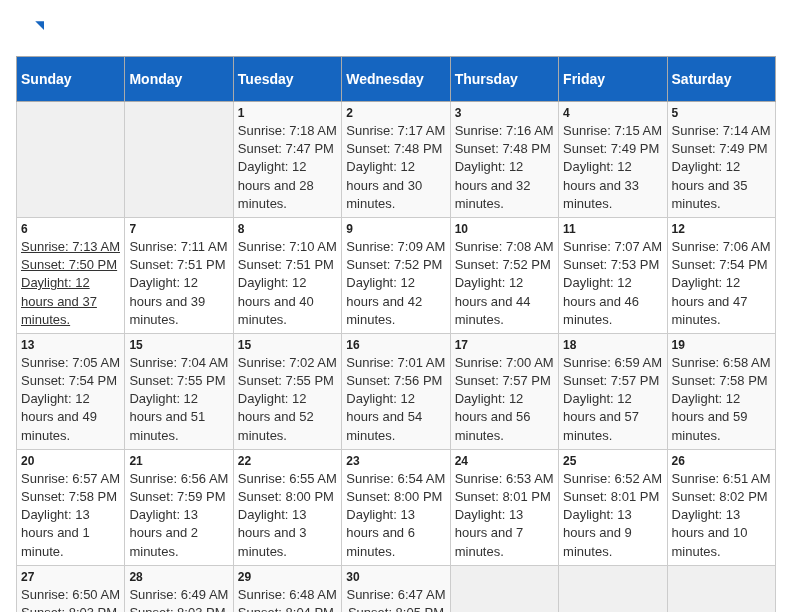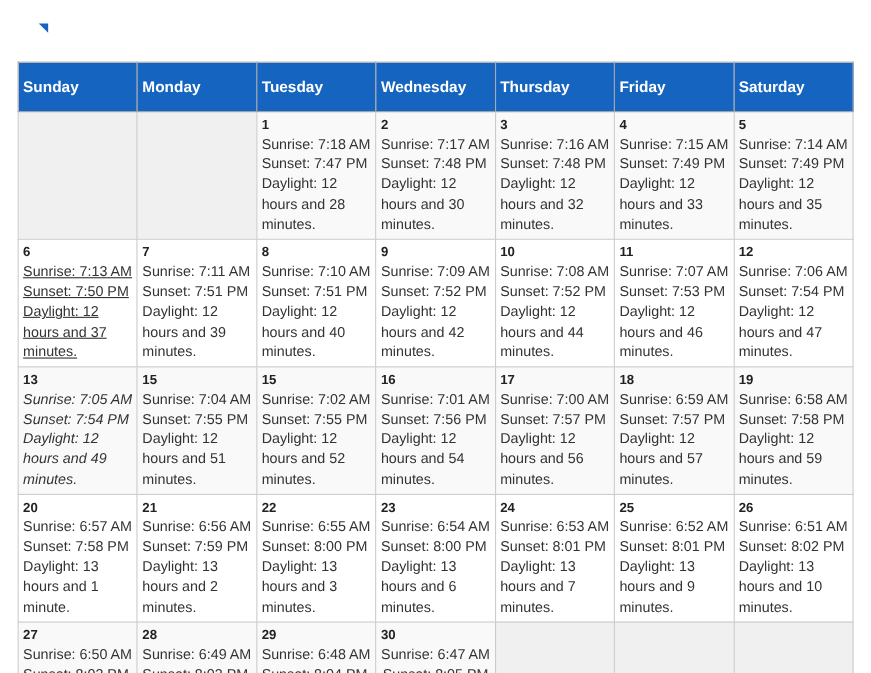--- a/index.html
+++ b/index.html
@@ -194,21 +194,21 @@
         <td>
           <span class="day-number">12</span>
           <div class="cell-text" style="white-space: pre-line;">Sunrise: 7:06 AM
 Sunset: 7:54 PM
 Daylight: 12 hours and 47 minutes.</div>
         </td>
       </tr>
       <tr>
         <td>
           <span class="day-number">13</span>
-          <div class="cell-text" style="white-space: pre-line; font-style: italic;">Sunrise: 7:05 AM
+          <div class="cell-text" style="white-space: pre-line;">Sunrise: 7:05 AM
 Sunset: 7:54 PM
 Daylight: 12 hours and 49 minutes.</div>
         </td>
         <td>
           <span class="day-number">15</span>
           <div class="cell-text" style="white-space: pre-line;">Sunrise: 7:04 AM
 Sunset: 7:55 PM
 Daylight: 12 hours and 51 minutes.</div>
         </td>
         <td>

